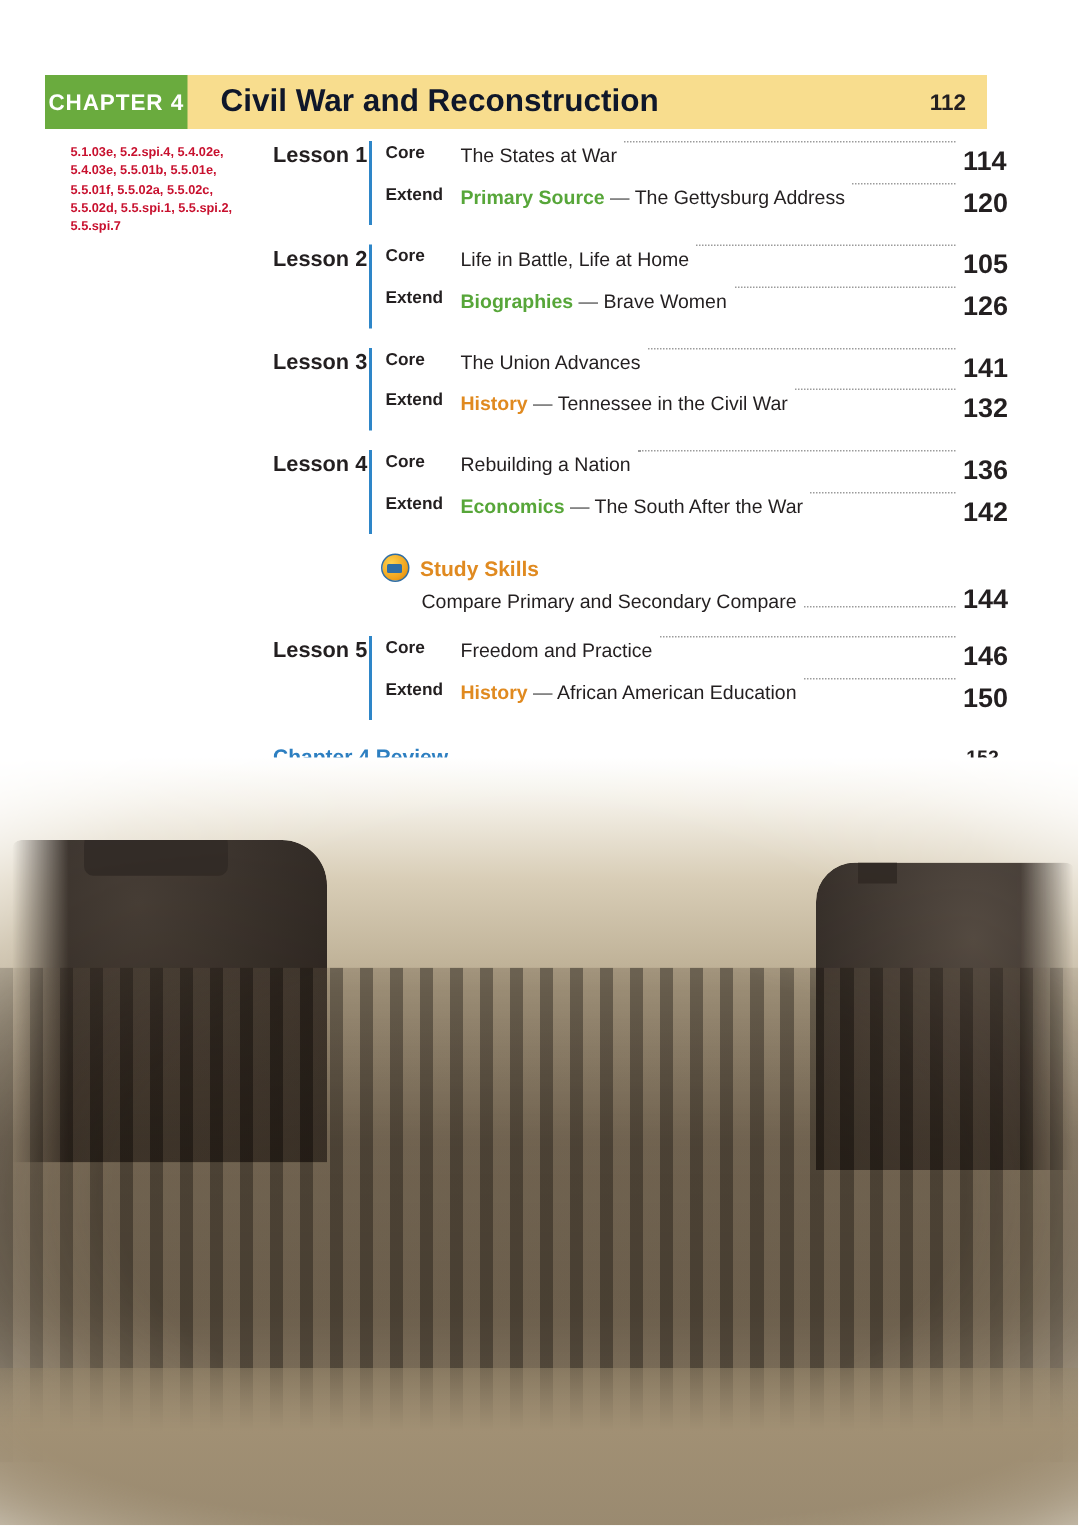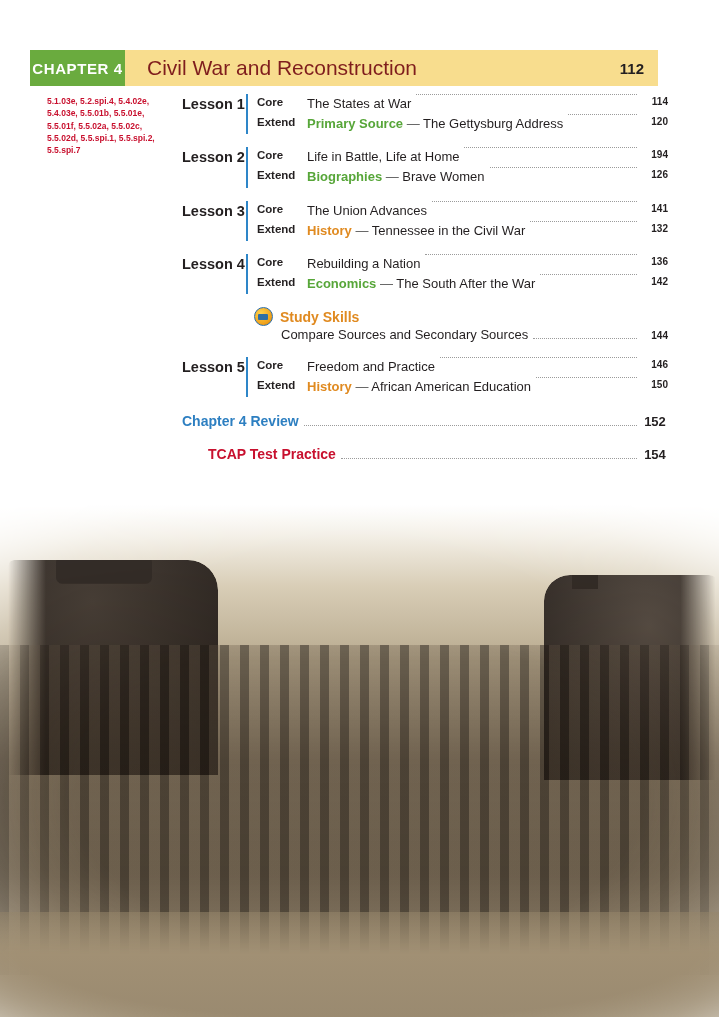--- a/index.html
+++ b/index.html
@@ -38,22 +38,22 @@
     justify-content: center;
     width: 95px;
     flex: none;
   }
   .header-title {
     flex: 1;
     display: flex;
     align-items: center;
     padding-left: 22px;
     font-size: 21px;
-    font-weight: normal;
-    color: #7f1d1d;
+    font-weight: bold;
+    color: #0f172a;
   }
   .header-page {
     display: flex;
     align-items: center;
     padding-right: 14px;
     font-size: 15px;
     font-weight: bold;
     color: #231f20;
   }
 
@@ -117,21 +117,21 @@
   .cat-green { color: #57a639; }
   .cat-orange { color: #e08a20; }
   .dash { color: #555; }
   .leader {
     flex: 1;
     border-bottom: 1.5px dotted #9b9b9b;
     margin: 0 5px 4px 5px;
     min-width: 10px;
   }
   .row-page {
-    font-size: 10px;
+    font-size: 18px;
     font-weight: bold;
     color: #231f20;
     width: 26px;
     text-align: right;
     flex: none;
   }
 
   
   .study-skills {
     margin: 2px 0 14px 72px;
@@ -296,21 +296,21 @@
     </div>
   </div>
 
   <div class="lesson-block">
     <div class="lesson-label">Lesson 2</div>
     <div class="lesson-rows">
       <div class="row">
         <div class="row-kind">Core</div>
         <div class="row-title">Life in Battle, Life at Home</div>
         <div class="leader"></div>
-        <div class="row-page">194</div>
+        <div class="row-page">105</div>
       </div>
       <div class="row">
         <div class="row-kind">Extend</div>
         <div class="row-title"><span class="cat cat-green">Biographies</span><span class="dash"> — </span><span>Brave Women</span></div>
         <div class="leader"></div>
         <div class="row-page">126</div>
       </div>
     </div>
   </div>
 
@@ -349,21 +349,21 @@
       </div>
     </div>
   </div>
 
   <div class="study-skills">
     <div class="study-head">
       <span class="ss-icon"></span>
       <span class="study-title">Study Skills</span>
     </div>
     <div class="study-row">
-      <div class="row-title">Compare Sources and Secondary Sources</div>
+      <div class="row-title">Compare Primary and Secondary Compare</div>
       <div class="leader"></div>
       <div class="row-page">144</div>
     </div>
   </div>
 
   <div class="lesson-block">
     <div class="lesson-label">Lesson 5</div>
     <div class="lesson-rows">
       <div class="row">
         <div class="row-kind">Core</div>

